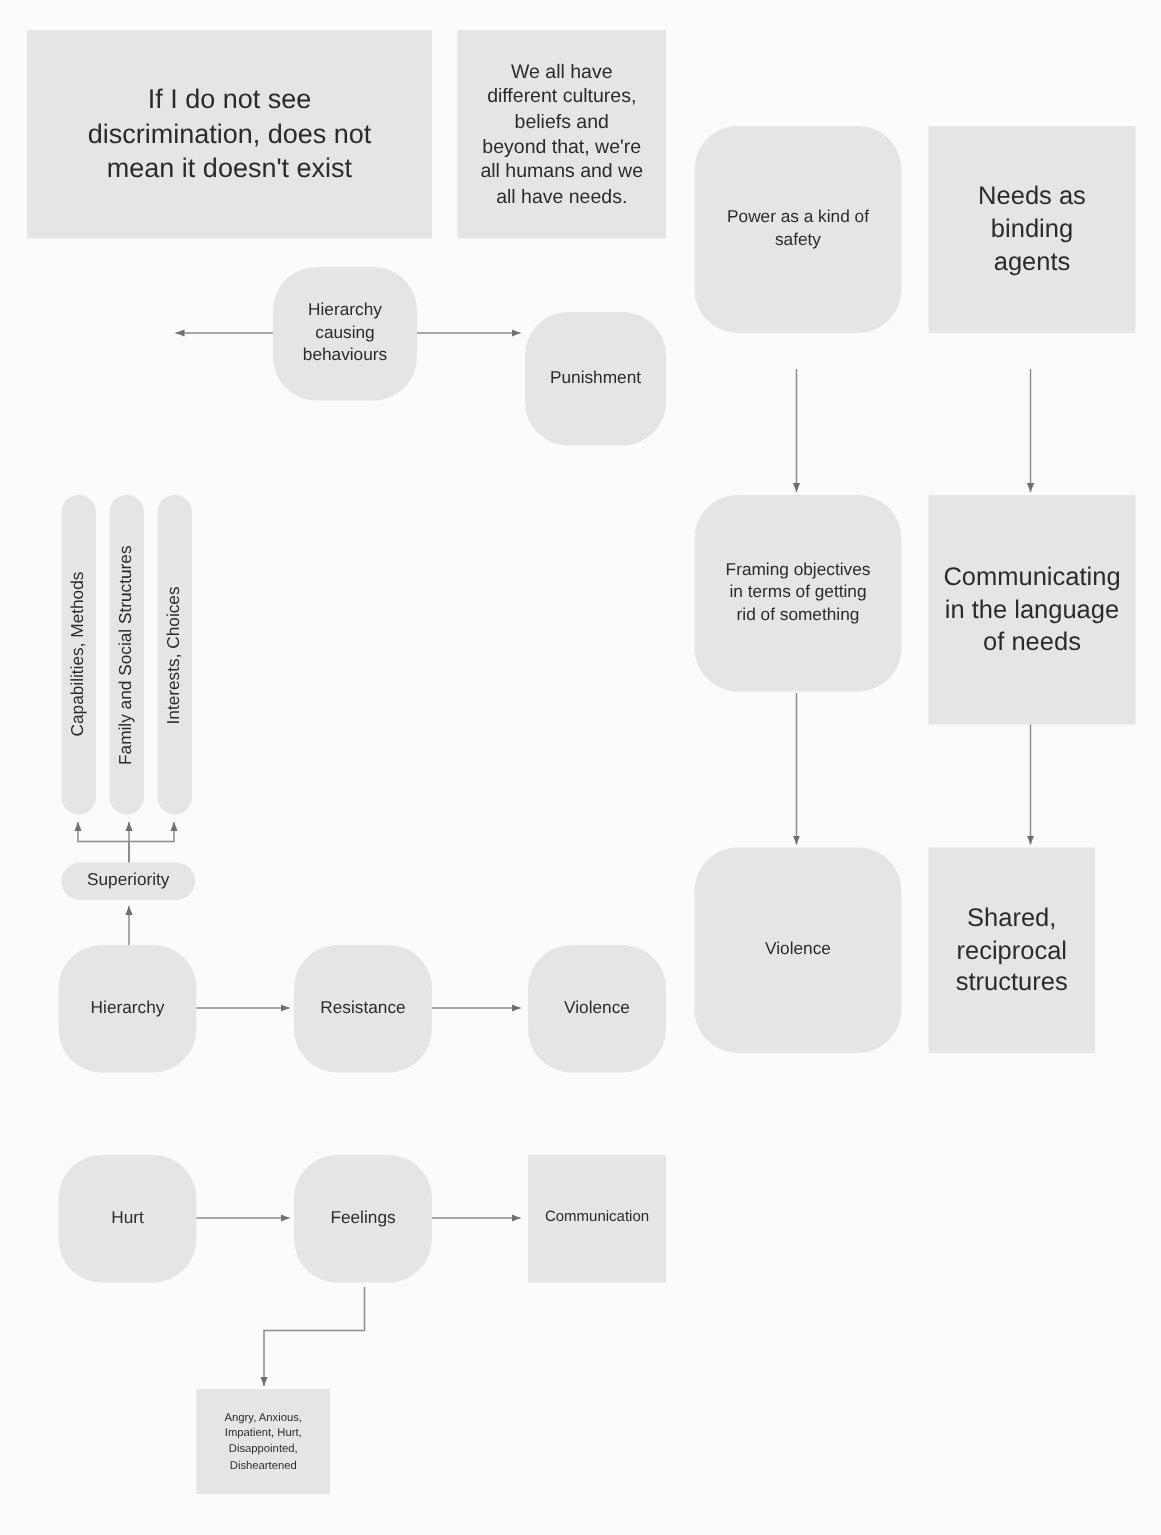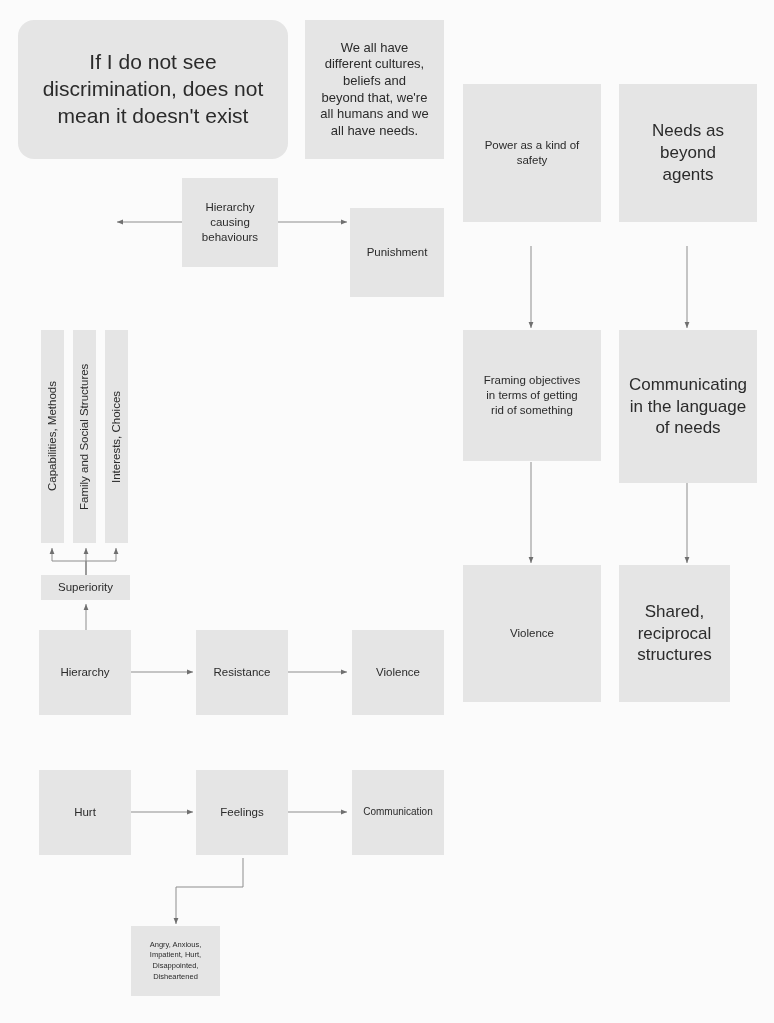--- a/index.html
+++ b/index.html
@@ -37,24 +37,24 @@
     padding: 2px 6px;
     white-space: pre-line;
     z-index: 2;
   }
   .node.vert {
     writing-mode: vertical-rl;
     transform: rotate(180deg);
     padding: 6px 2px;
     white-space: nowrap;
   }
-  .fs-xl { font-size: 21px; border-radius: 16px; }
+  .fs-xl { font-size: 18px; }
   .fs-lg { font-size: 17px; }
   .fs-md { font-size: 13px; }
-  .fs-sm { font-size: 11.5px; }
+  .fs-sm { font-size: 11.5px; border-radius: 29px; }
   .fs-xs { font-size: 10px; }
   .fs-xxs { font-size: 7.5px; line-height: 1.42; }
 </style>
 </head>
 <body>
 
 <div id="canvas">
 
   <svg id="wires" viewBox="0 0 774 1023" xmlns="http://www.w3.org/2000/svg">
     <defs>
@@ -132,21 +132,21 @@
 
   <div class="node fs-xxs" style="left:131px; top:926px; width:89px; height:70px;">Angry, Anxious,
 Impatient, Hurt,
 Disappointed,
 Disheartened</div>
 
   <div class="node fs-sm" style="left:463px; top:84px; width:138px; height:138px;">Power as a kind of
 safety</div>
 
   <div class="node fs-lg" style="left:619px; top:84px; width:138px; height:138px;">Needs as
-beyond
+binding
 agents</div>
 
   <div class="node fs-sm" style="left:463px; top:330px; width:138px; height:131px;">Framing objectives
 in terms of getting
 rid of something</div>
 
   <div class="node fs-lg" style="left:619px; top:330px; width:138px; height:153px;">Communicating
 in the language
 of needs</div>
 

